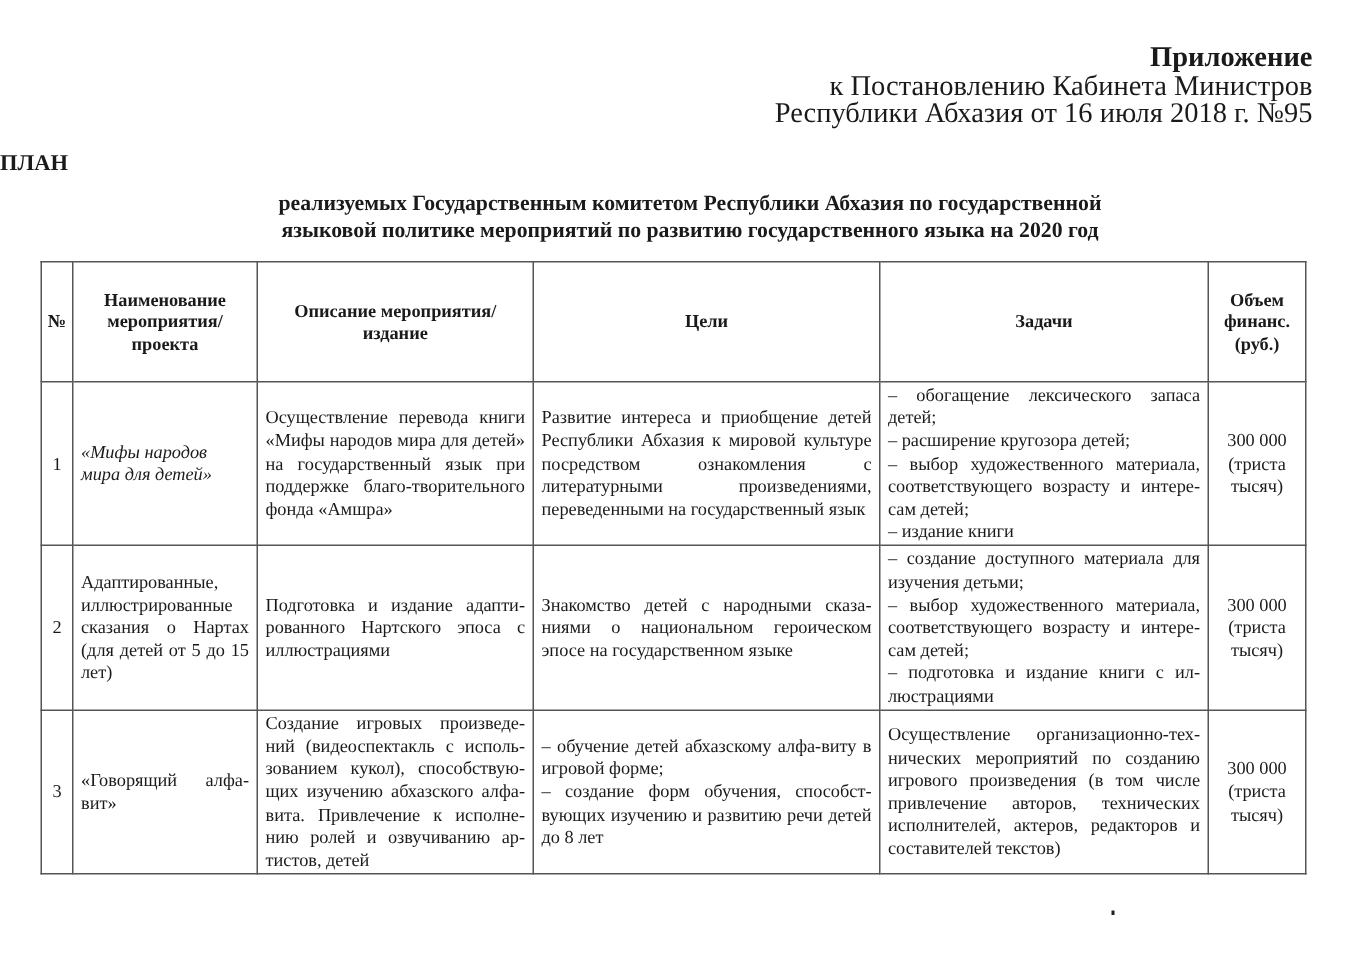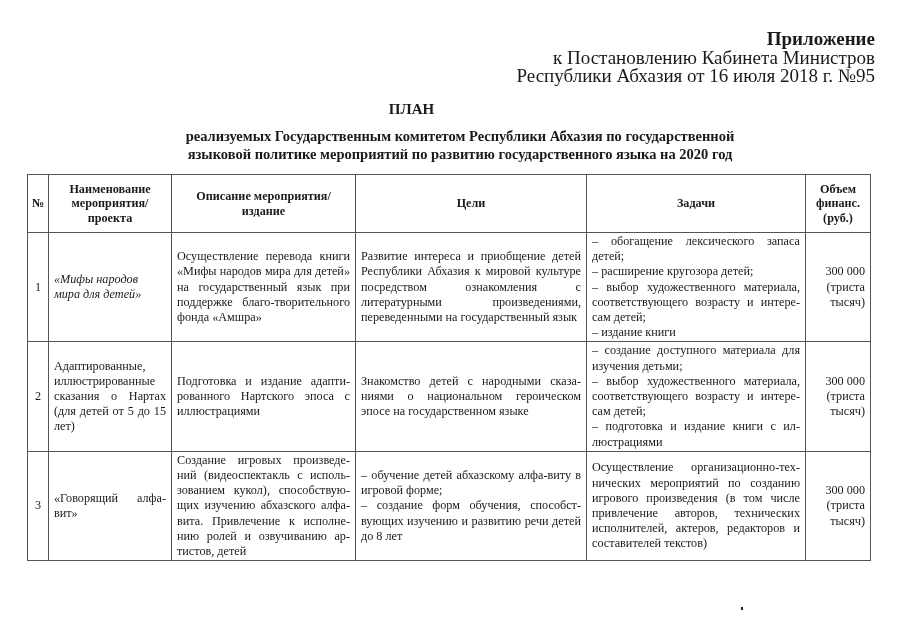--- a/index.html
+++ b/index.html
@@ -24,21 +24,21 @@
       line-height: 18.5px;
     }
     .appendix .app-title {
       font-weight: bold;
     }
     .plan-title {
       position: absolute;
       left: 0;
       width: 823px;
       top: 101px;
-      text-align: center;
+      text-align: left;
       font-weight: bold;
       font-size: 15px;
     }
     .plan-subtitle {
       position: absolute;
       left: 120px;
       width: 680px;
       top: 127px;
       text-align: center;
       font-weight: bold;
@@ -72,21 +72,21 @@
       padding: 0;
     }
     td.name {
       text-align: left;
       font-style: italic;
     }
     td.just {
       text-align: justify;
     }
     td.fin {
-      text-align: right;
+      text-align: center;
     }
     tr.r1 td { height: 100px; margin-left: 31px; }
     tr.r2 td { height: 100px; margin-left: 44px; }
     tr.r3 td { height: 104px; }
     .task-line { display: block; text-align: justify; }
     .speck {
       position: absolute;
       width: 2px; height: 3px;
       background: #222;
     }
@@ -115,21 +115,21 @@
     <col style="width:219px">
     <col style="width:65px">
   </colgroup>
   <thead>
     <tr>
       <th style="padding:0">№</th>
       <th>Наименование мероприятия/ проекта</th>
       <th>Описание мероприятия/издание</th>
       <th>Цели</th>
       <th>Задачи</th>
-      <th style="padding:5px 2px">Объем финанс. (руб.)</th>
+      <th style="padding:16px 2px">Объем финанс. (руб.)</th>
     </tr>
   </thead>
   <tbody>
     <tr class="r1">
       <td class="num">1</td>
       <td class="name">«Мифы народов мира для детей»</td>
       <td class="just">Осуществление перевода книги «Мифы народов мира для детей» на государственный язык при поддержке благо-творительного фонда «Амшра»</td>
       <td class="just">Развитие интереса и приобщение детей Республики Абхазия к мировой культуре посредством ознакомления с литературными произведениями, переведенными на государственный язык</td>
       <td>
         <span class="task-line">– обогащение лексического запаса детей;</span>

